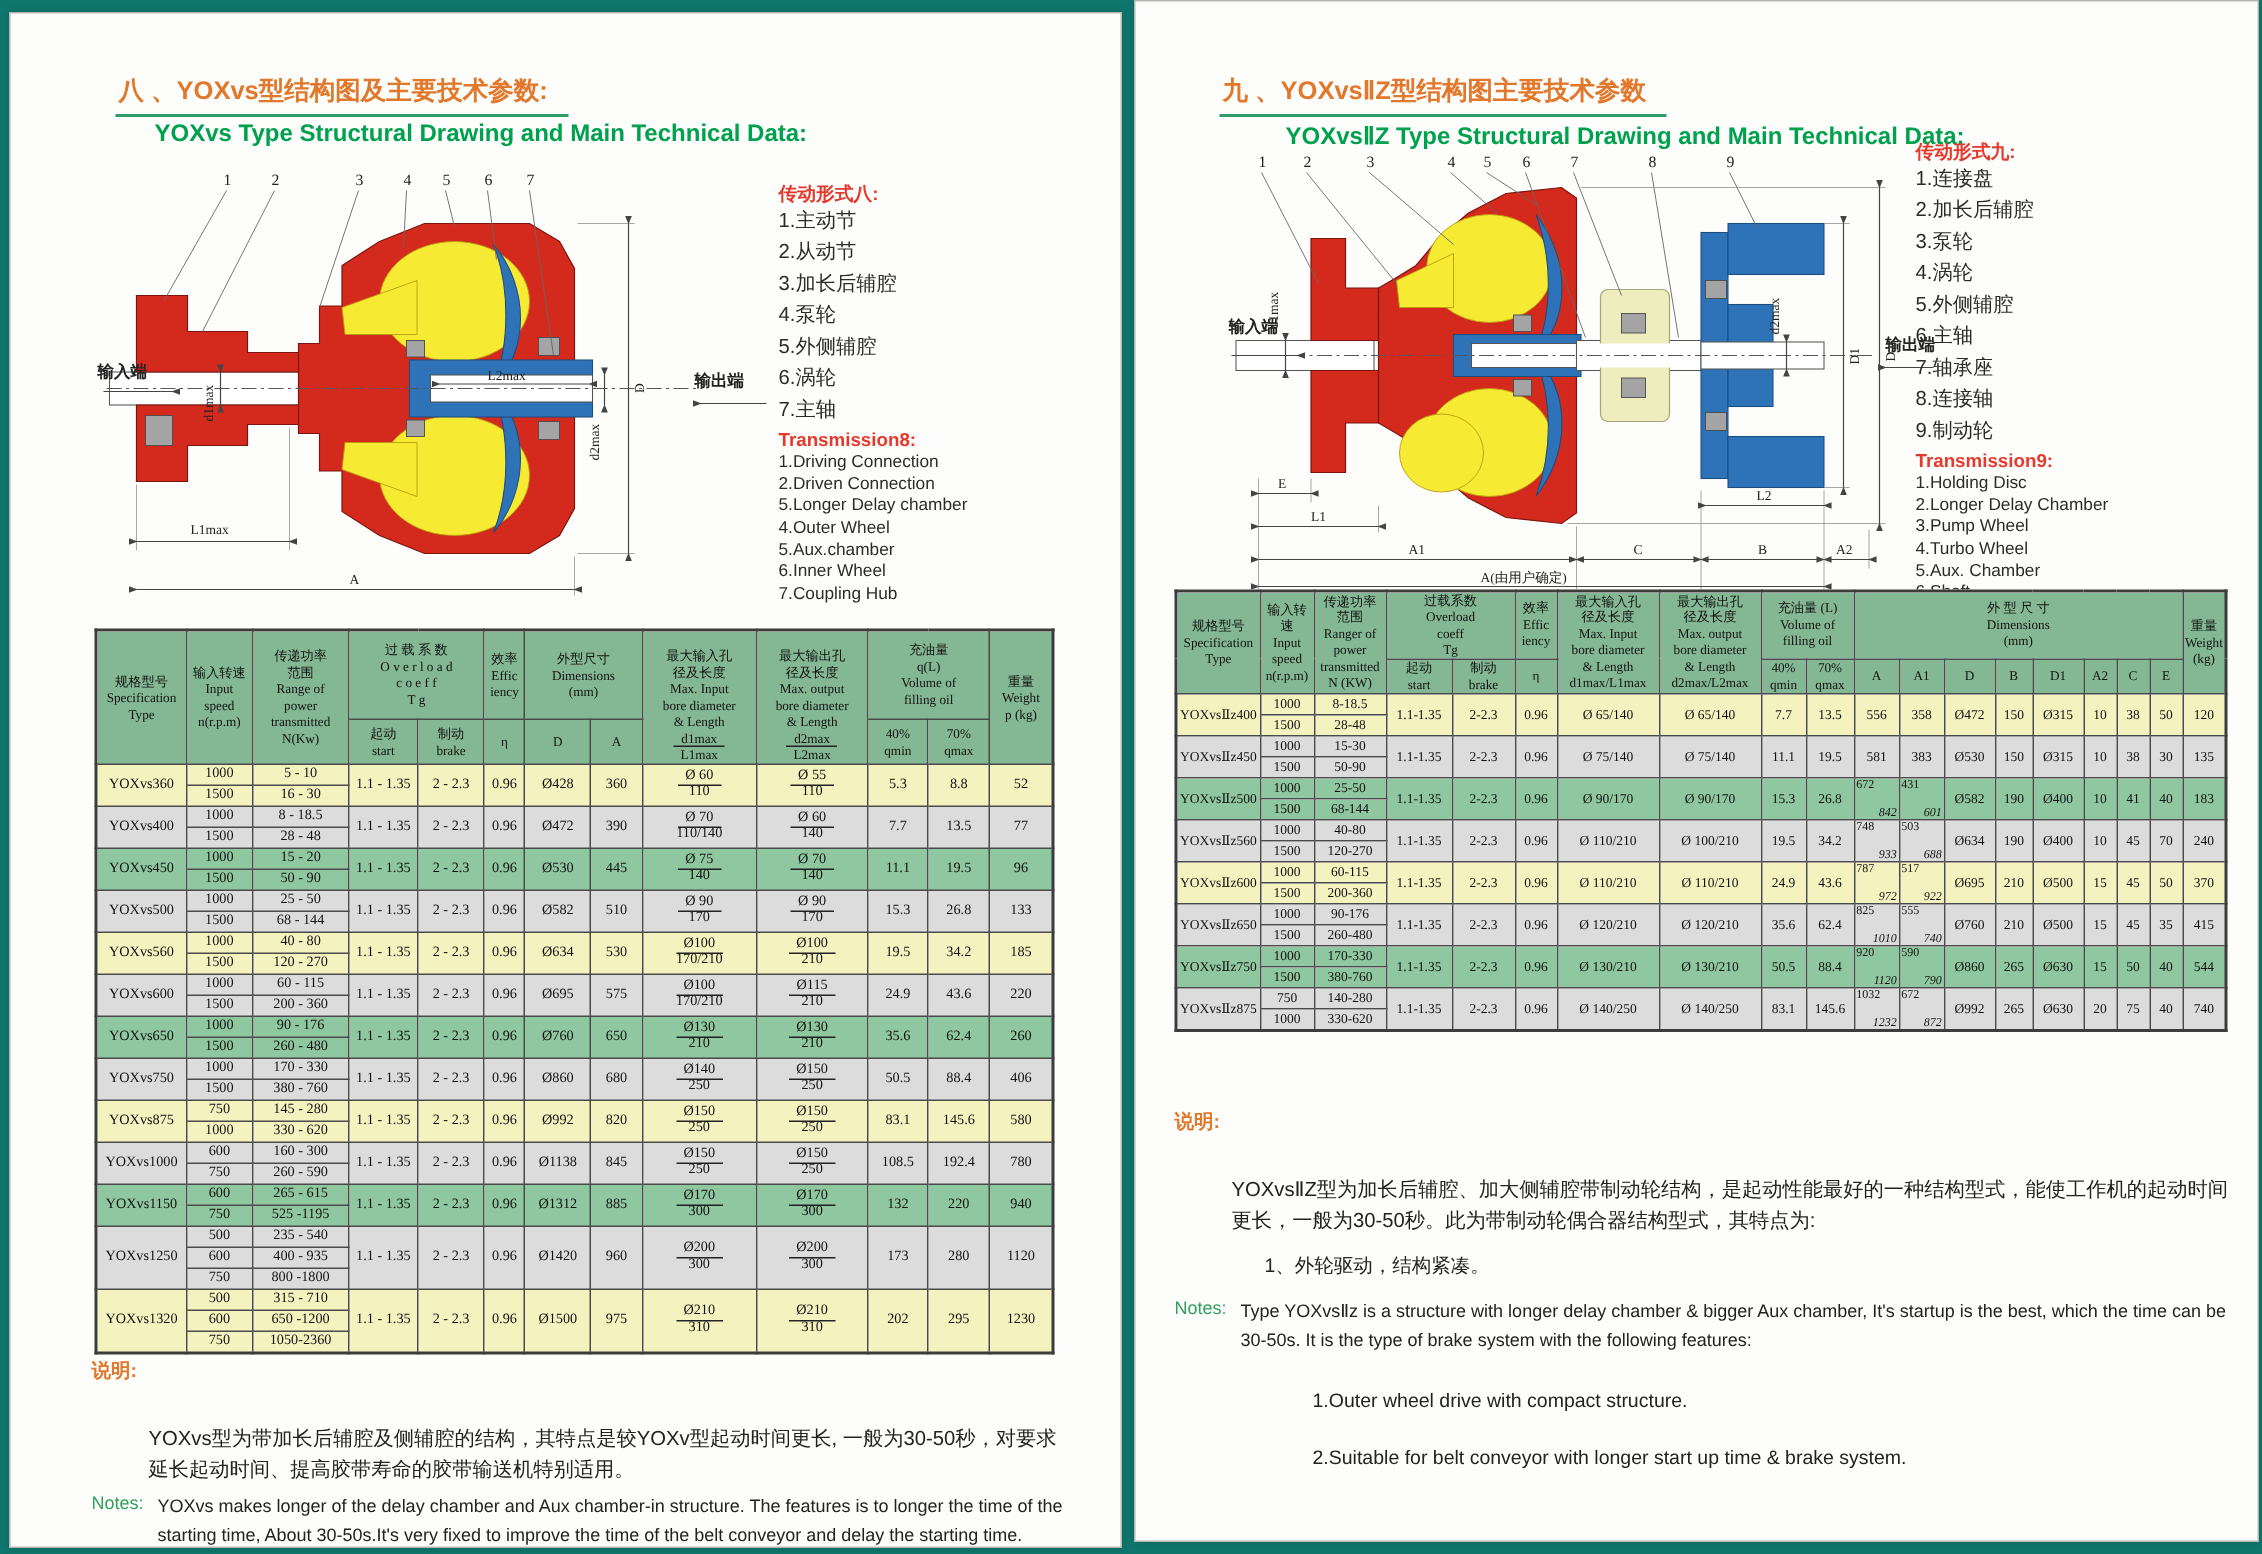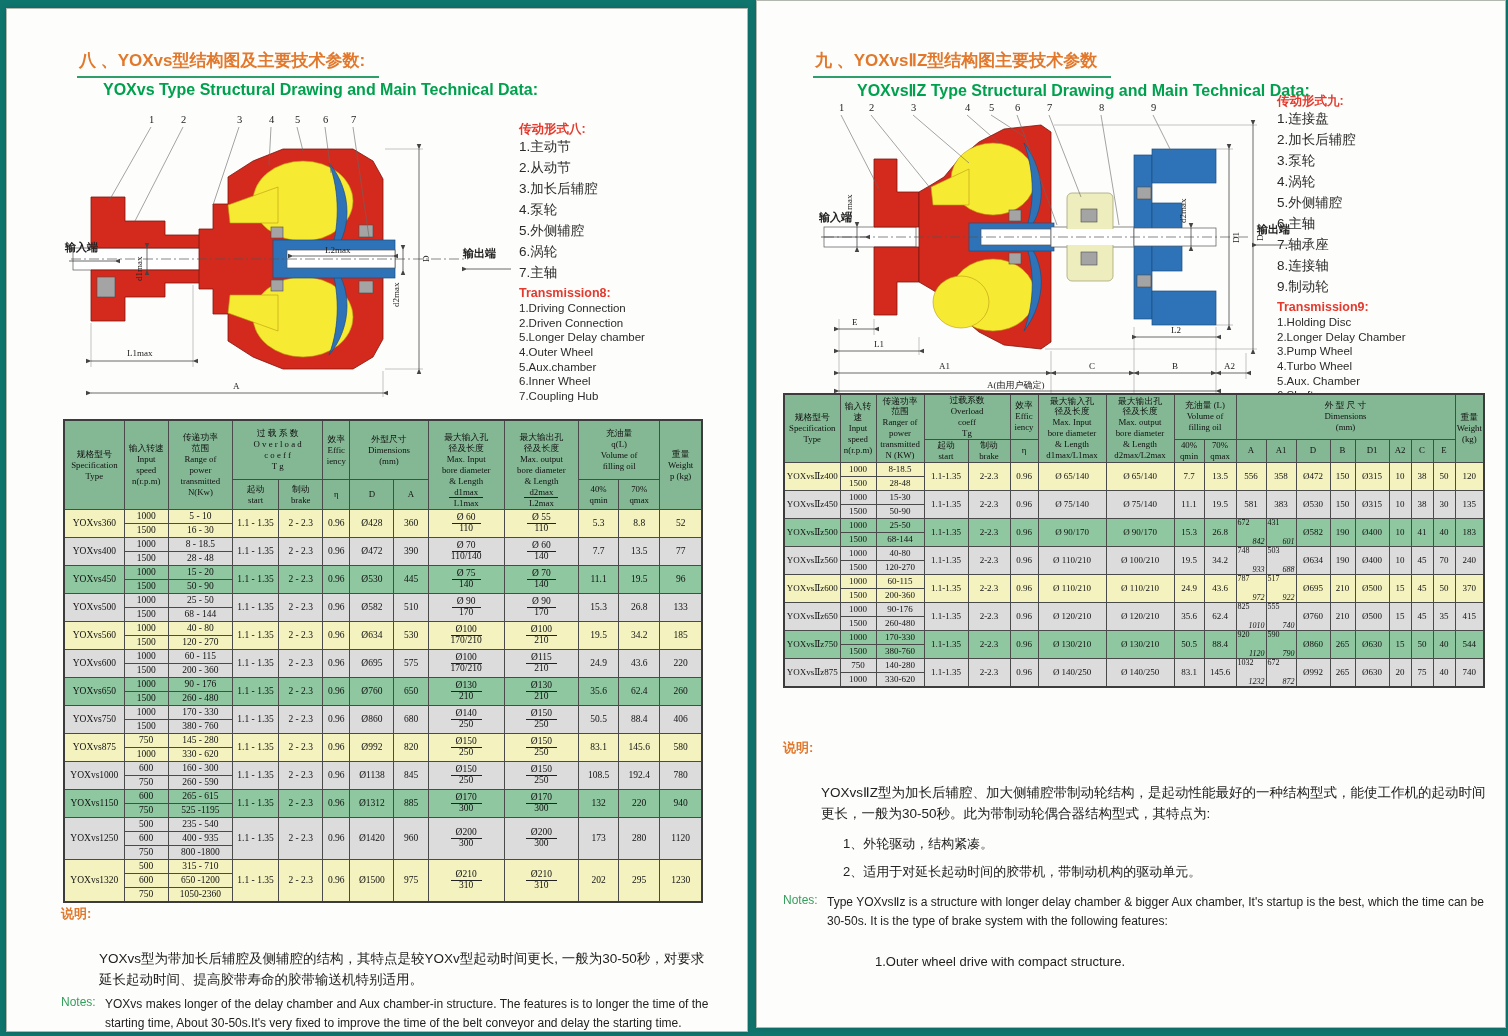--- a/index.html
+++ b/index.html
@@ -1040,24 +1040,24 @@
         </tbody>
     </table>
 
     <div class="abs notes" style="left:26px;top:738px;width:708px;">
       <div class="note-row">
         <span class="lab-cn">说明:</span>
         <span class="note-cn">YOXvsⅡZ型为加长后辅腔、加大侧辅腔带制动轮结构，是起动性能最好的一种结构型式，能使工作机的起动时间更长，一般为30-50秒。此为带制动轮偶合器结构型式，其特点为:</span>
       </div>
       <div>
           <div class="pt-cn">1、外轮驱动，结构紧凑。</div>
-          <div class="pt-cn">2、适用于对延长起动时间的胶带机，带制动机构的驱动单元。</div>
         </div>
       <div class="note-row" style="margin-top:12px;">
         <span class="lab-en">Notes:</span>
         <span class="note-en">Type YOXvsⅡz is a structure with longer delay chamber &amp;  bigger Aux chamber, It's startup is the best, which the time can be 30-50s. It is the type of  brake system with the following features:</span>
       </div>
       <div>
           <div class="pt-en">1.Outer wheel drive with compact structure.</div>
+          <div class="pt-en">2.Suitable for belt conveyor with longer start up time &amp; brake system.</div>
         </div>
     </div>
   </div>
 </div>
 
 </body></html>

